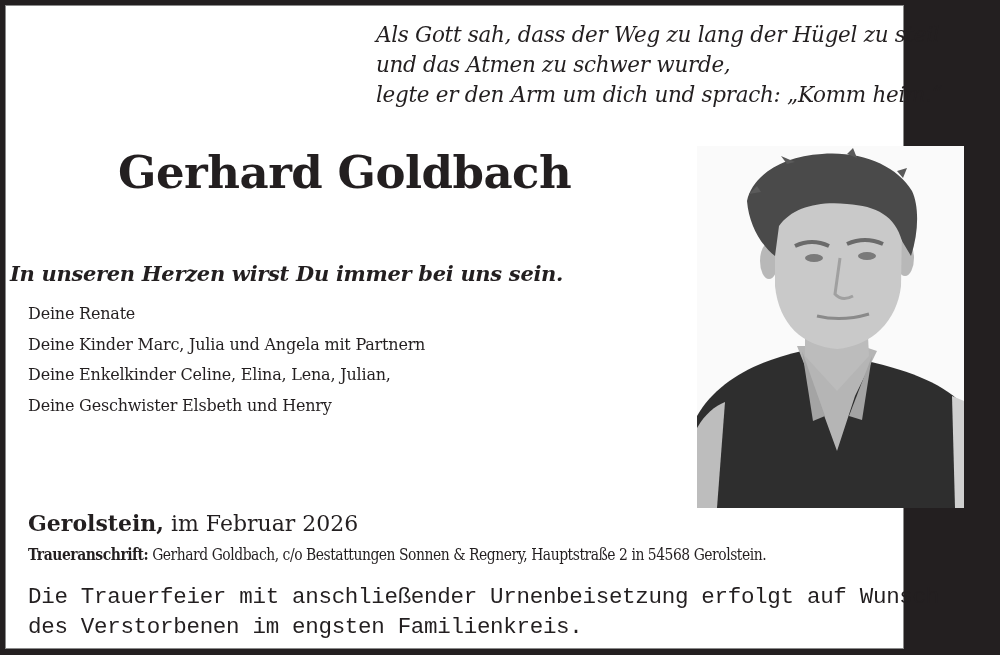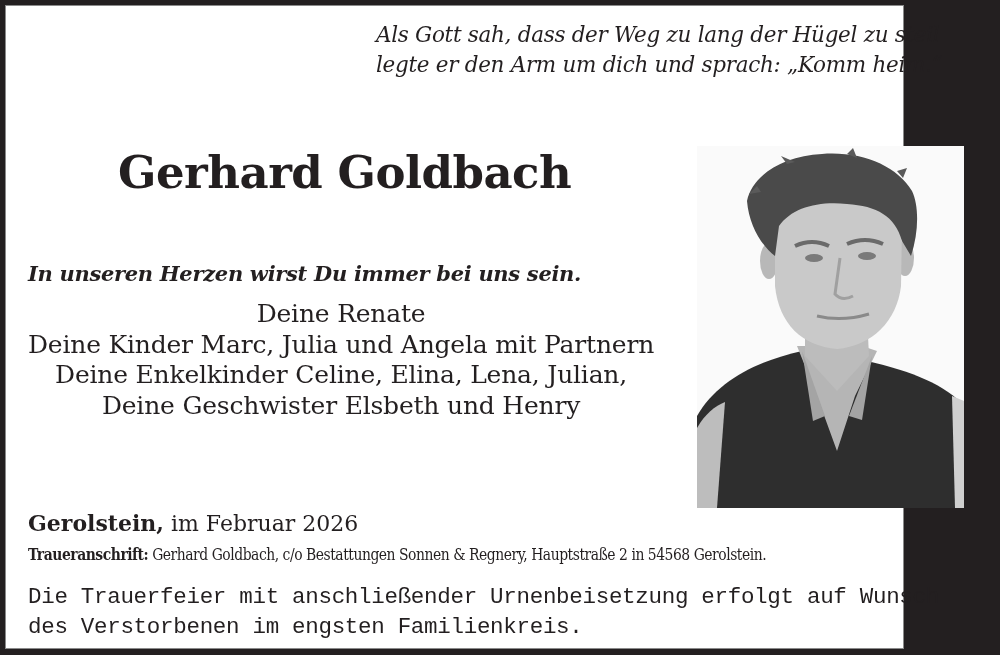--- a/index.html
+++ b/index.html
@@ -4,38 +4,39 @@
 <style>
   html, body { margin:0; padding:0; }
   body { width:1000px; height:655px; background:#231f20; position:relative; overflow:hidden; }
   .frame { position:absolute; left:5px; top:5px; width:899px; height:644px; background:#ffffff; border:1px solid #8a8a8a; box-sizing:border-box; }
   .serif { font-family:"DejaVu Serif", "Liberation Serif", serif; color:#231f20; }
   .motto { position:absolute; left:370px; top:14px; font-style:italic; font-size:21.5px; line-height:30px; letter-spacing:-0.3px; }
   .motto div { white-space:nowrap; }
   .name { position:absolute; left:112px; top:140px; font-weight:bold; font-size:45px; letter-spacing:-0.5px; white-space:nowrap; }
   .dates { position:absolute; left:147px; top:199px; font-size:21px; white-space:nowrap; }
   .dates .death { margin-left:42px; }
-  .heart { position:absolute; left:22px; top:255px; font-weight:bold; font-style:italic; font-size:21px; letter-spacing:-0.3px; white-space:nowrap; }
-  .family { position:absolute; left:22px; top:293px; font-size:25px; line-height:30.6px; letter-spacing:-0.2px;text-align:center; }
+  .heart { position:absolute; left:4px; top:255px; font-weight:bold; font-style:italic; font-size:21px; letter-spacing:-0.3px; white-space:nowrap; }
+  .family { position:absolute; left:22px; top:293px; font-size:16px; line-height:30.6px; letter-spacing:-0.2px; }
   .family div { white-space:nowrap; }
   .place { position:absolute; left:22px; top:504px; font-size:22px; white-space:nowrap;text-align:right; }
   .place b { font-weight:bold; }
   .address { position:absolute; left:22px; top:539px; font-size:16.2px; white-space:nowrap; letter-spacing:-0.55px; transform:scaleX(0.86); transform-origin:left top; }
   .address b { font-weight:bold; }
   .ceremony { position:absolute; left:22px; top:576px; font-size:22.5px; line-height:30px; letter-spacing:-0.3px; }
   .ceremony div { white-space:nowrap;font-family:Liberation Mono, monospace; }
   .photo { position:absolute; left:697px; top:146px; width:267px; height:362px; background:#fafafa; overflow:hidden; }
 </style>
 </head>
 <body>
 
 <div class="frame">
 
   <div class="motto serif">
     <div>Als Gott sah, dass der Weg zu lang der Hügel zu steil</div>
+    <div>und das Atmen zu schwer wurde,</div>
     <div>legte er den Arm um dich und sprach: „Komm heim.“</div>
   </div>
 
   <div class="name serif">Gerhard Goldbach</div>
 
 
   <div class="heart serif">In unseren Herzen wirst Du immer bei uns sein.</div>
 
   <div class="family serif">
     <div>Deine Renate</div>

